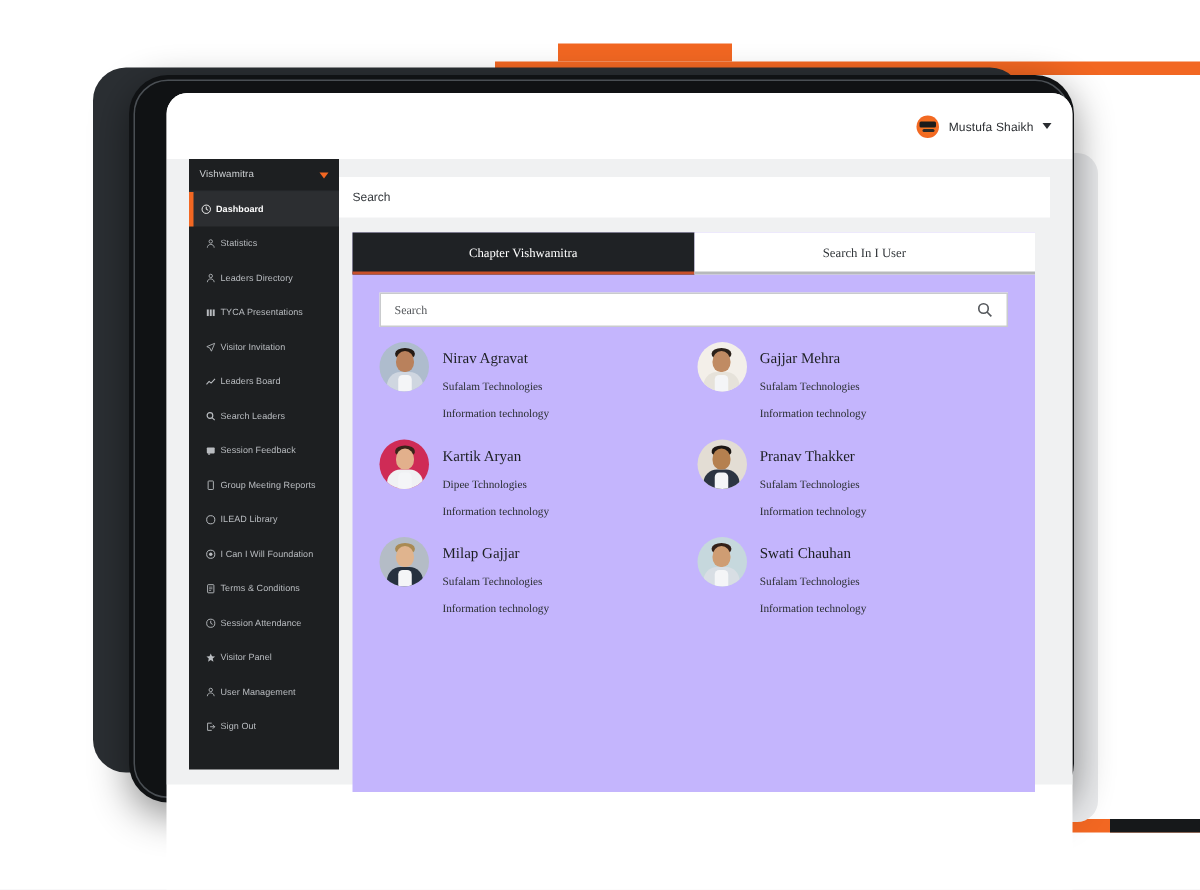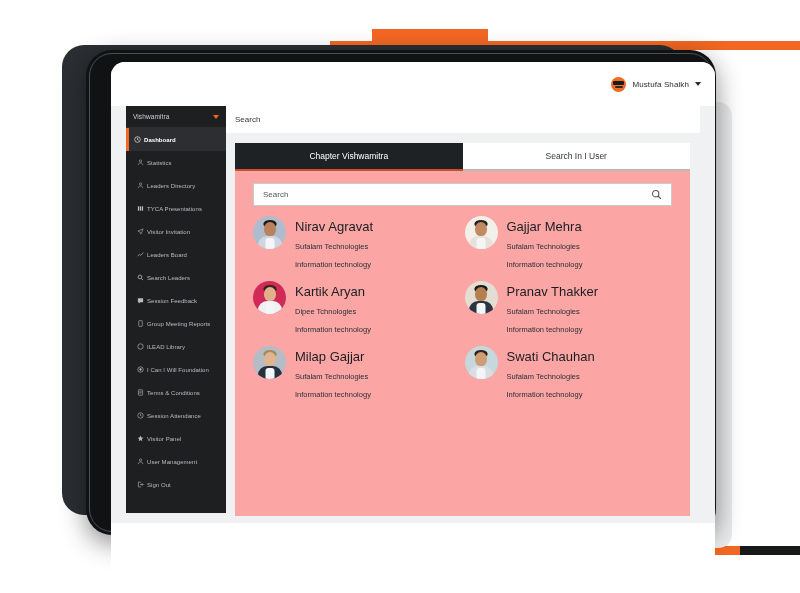--- a/index.html
+++ b/index.html
@@ -101,30 +101,31 @@
   }
   .nav-item .nav-ico svg{width:7px;height:7px;display:block;}
   .nav-label{font-size:6px;color:#b9bcc0;letter-spacing:.05px;white-space:nowrap;}
   .nav-item.active{
     background:#2c2e31;border-left-color:#f26722;padding-left:4px;
   }
   .nav-item.active .nav-label{color:#ffffff;font-weight:bold;}
   .nav-item.active .nav-ico{color:#ffffff;}
 
   
-  #main-panel{position:absolute;left:115px;top:0;width:489px;height:417px;}
+  #main-panel{position:absolute;left:115px;top:12px;width:489px;height:417px;}
   #page-header{
     position:absolute;left:0;top:0;width:474px;height:27px;background:#ffffff;
     display:flex;align-items:center;padding-left:9px;box-sizing:border-box;
   }
   #page-title{font-size:8px;color:#33373b;}
 
   #content-card{
     position:absolute;left:9px;top:37px;width:455px;height:373px;
-    background:#fca5a5;
+    background:#c4b5fd;
+    font-family:Liberation Serif, serif;
   }
   #tabs{display:flex;height:28px;}
   .tab{
     flex:1;display:flex;align-items:center;justify-content:center;
     font-size:8.5px;cursor:pointer;box-sizing:border-box;
   }
   #tab-chapter{background:#1f2225;color:#ffffff;border-bottom:2px solid #c8502a;}
   #tab-ilead{background:#ffffff;color:#33373b;border-bottom:2px solid #b7b9bb;}
 
   #search-row{padding:12px 18px 0 18px;}
@@ -156,21 +157,21 @@
   }
   .c-avatar .body{
     position:absolute;left:50%;transform:translateX(-50%);
     bottom:0;width:24px;height:13px;border-radius:9px 9px 0 0;
   }
   .c-avatar .shirt{
     position:absolute;left:50%;transform:translateX(-50%);
     bottom:0;width:9px;height:11px;background:#f4f5f7;border-radius:3px 3px 0 0;
   }
   .c-text{padding-top:1px;min-width:0;}
-  .c-name{font-size:13px;color:#1c1f22;line-height:11px;white-space:nowrap;}
+  .c-name{font-size:10px;color:#1c1f22;line-height:11px;white-space:nowrap;}
   .c-company{font-size:7.5px;color:#2c3034;line-height:11px;white-space:nowrap;}
   .c-industry{font-size:7.5px;color:#2c3034;line-height:11px;white-space:nowrap;}
 </style>
 </head>
 <body>
 
 <div class="stage">
 
   <div class="deco" id="deco-top-small"></div>
   <div class="deco" id="deco-top-wide"></div>

